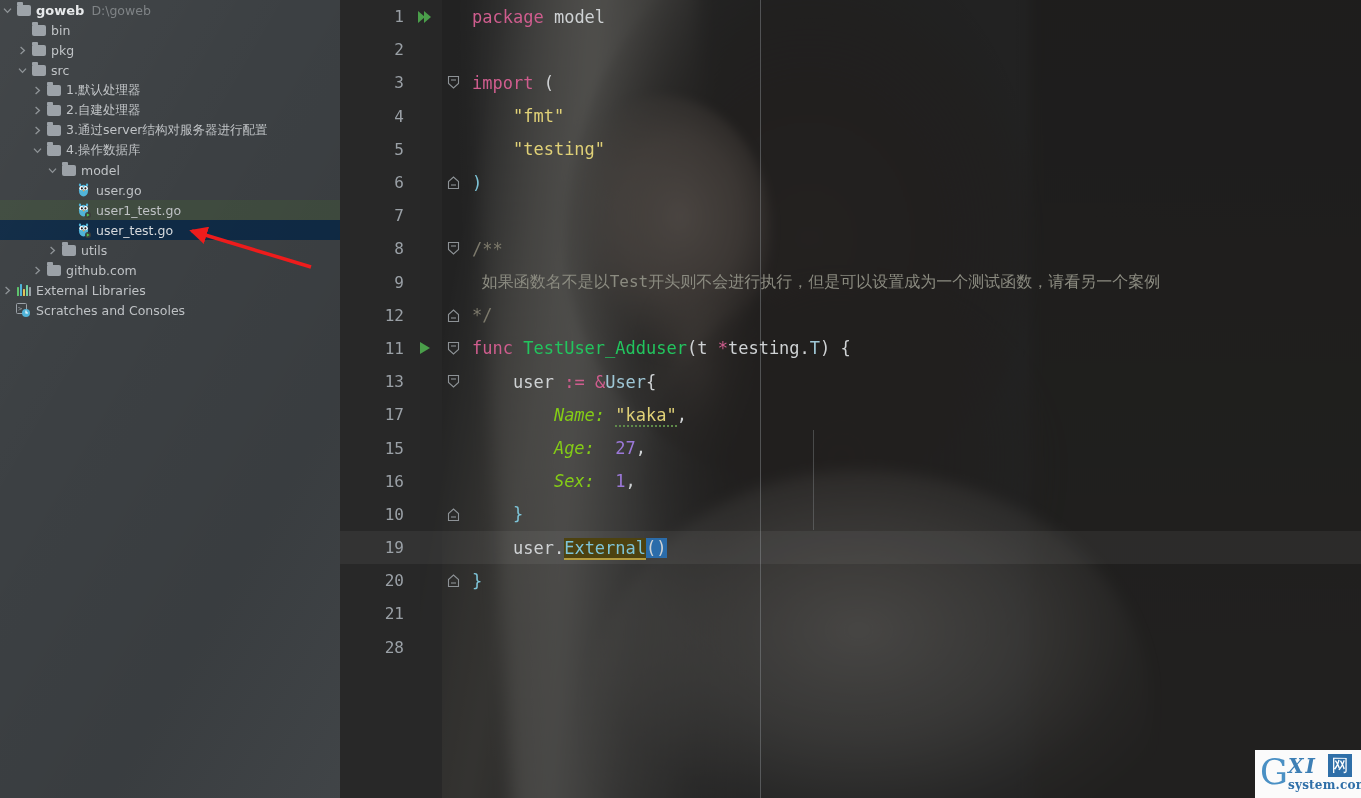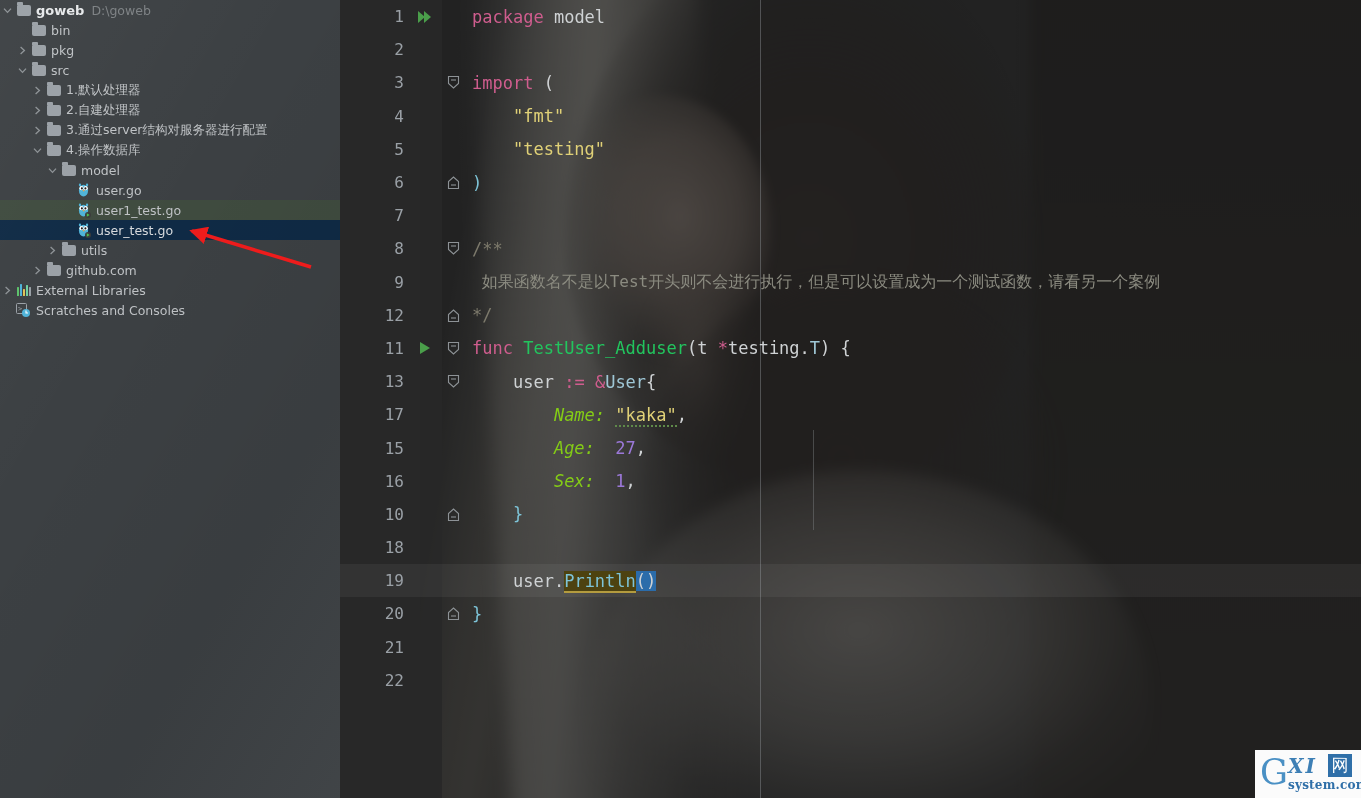--- a/index.html
+++ b/index.html
@@ -744,32 +744,26 @@
         <span class="gut-icon"></span>
         <span class="foldcol">
           <svg width="13" height="15" viewBox="0 0 13 15">
               <path d="M1.5 13.5 H11.5 V6.5 L6.5 2 L1.5 6.5 Z" fill="none" stroke="#8d9296" stroke-width="1.1"></path>
               <line x1="4" y1="10" x2="9" y2="10" stroke="#8d9296" stroke-width="1.1"></line>
             </svg>
         </span>
         <span class="code">    <span class="mth">}</span></span>
       </div>
 
-      <div class="line">
-        <span class="lno">18</span>
-        <span class="gut-icon"></span>
-        <span class="foldcol"></span>
-        <span class="code"></span>
-      </div>
 
       <div class="line current">
         <span class="lno">19</span>
         <span class="gut-icon"></span>
         <span class="foldcol"></span>
-        <span class="code">    <span class="punc">user</span><span class="punc">.</span><span class="ref-hl">Println</span><span class="sel-hl">()</span></span>
+        <span class="code">    <span class="punc">user</span><span class="punc">.</span><span class="ref-hl">External</span><span class="sel-hl">()</span></span>
       </div>
 
       <div class="line">
         <span class="lno">20</span>
         <span class="gut-icon"></span>
         <span class="foldcol">
           <svg width="13" height="15" viewBox="0 0 13 15">
               <path d="M1.5 13.5 H11.5 V6.5 L6.5 2 L1.5 6.5 Z" fill="none" stroke="#8d9296" stroke-width="1.1"></path>
               <line x1="4" y1="10" x2="9" y2="10" stroke="#8d9296" stroke-width="1.1"></line>
             </svg>
@@ -778,21 +772,21 @@
       </div>
 
       <div class="line">
         <span class="lno">21</span>
         <span class="gut-icon"></span>
         <span class="foldcol"></span>
         <span class="code"></span>
       </div>
 
       <div class="line">
-        <span class="lno">22</span>
+        <span class="lno">28</span>
         <span class="gut-icon"></span>
         <span class="foldcol"></span>
         <span class="code"></span>
       </div>
 
     </div>
 
     <div id="watermark">
       <div class="wm-inner">
         <span class="wm-g">G</span>

